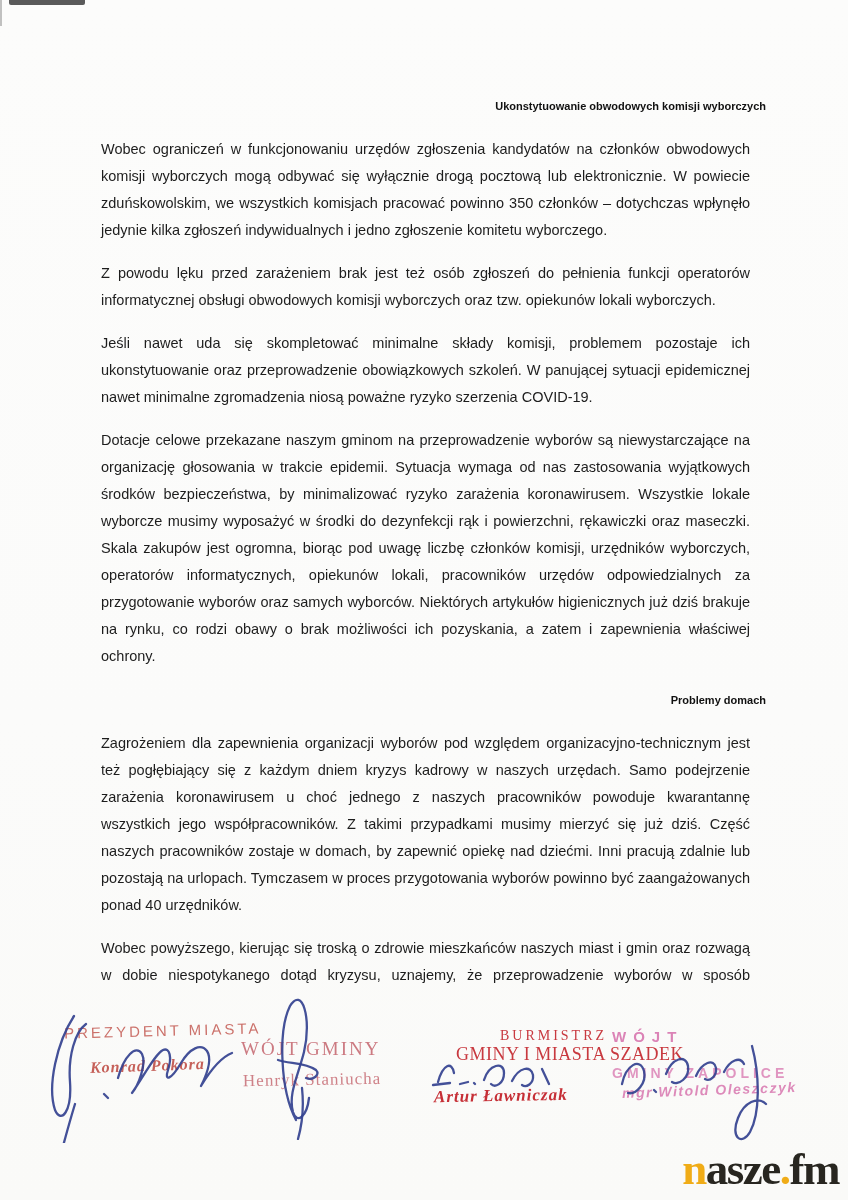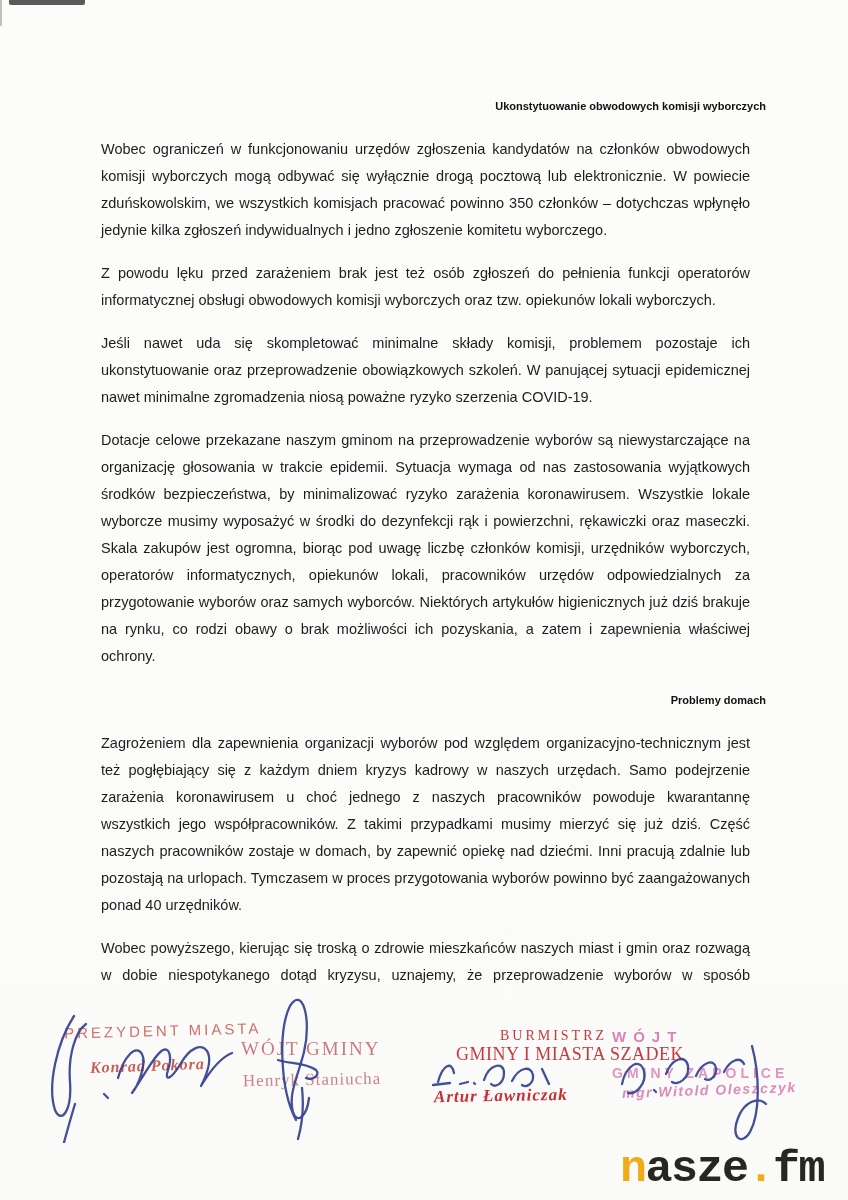--- a/index.html
+++ b/index.html
@@ -42,22 +42,22 @@
   .stamp-bur .l1{font-size:14px;letter-spacing:3px;}
   .stamp-bur .l2{font-size:18px;letter-spacing:.5px;white-space:nowrap;}
   .stamp-bur-name{left:434px;top:1086px;font-weight:700;font-style:italic;font-size:17px;letter-spacing:1px;transform:rotate(-1deg);}
   
   .stamp-zap{left:612px;top:1028px;width:180px;text-align:left;font-weight:700;font-family:"Liberation Sans",sans-serif;opacity:.85;}
   .stamp-zap .l1{font-size:15px;letter-spacing:7px;}
   .stamp-zap .l2{font-size:14px;letter-spacing:4px;white-space:nowrap;opacity:.85;margin-top:20px;}
   .stamp-zap-name{left:622px;top:1082px;font-style:italic;font-weight:700;font-size:14px;letter-spacing:1.5px;transform:rotate(-2deg);opacity:.8;font-family:"Liberation Sans",sans-serif;}
   
   .brand{
-    position:absolute;right:24px;bottom:8px;
-    font-family:Liberation Mono, monospace;font-weight:700;
+    position:absolute;right:9px;bottom:8px;
+    font-family:Liberation Serif, serif;font-weight:700;
     font-size:45px;letter-spacing:-1.5px;line-height:1;
   }
 </style>
 </head>
 <body>
 
 <div class="paper">
   <div class="scan-smudge-top"></div>
   <div class="scan-edge-left"></div>
 

